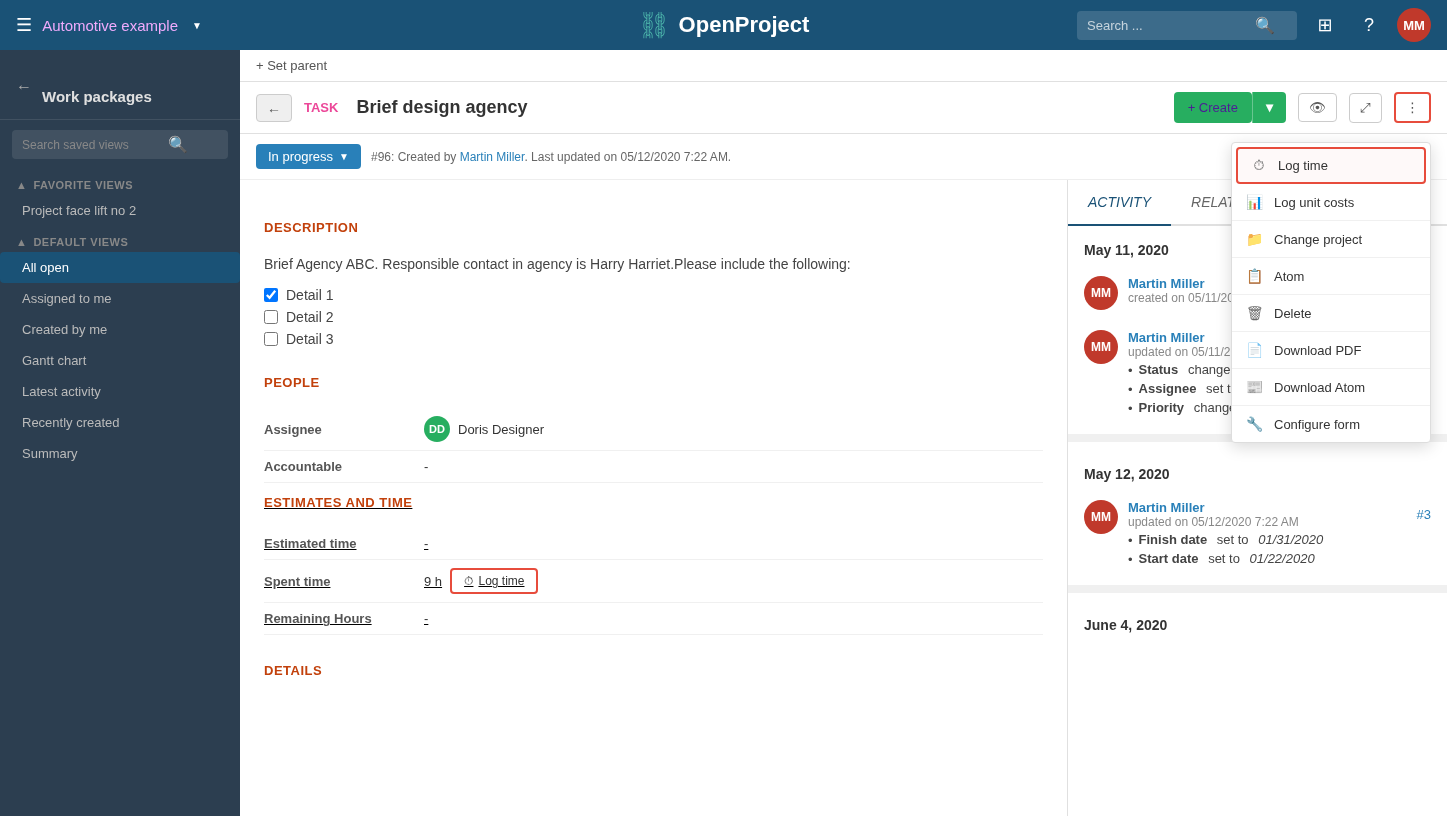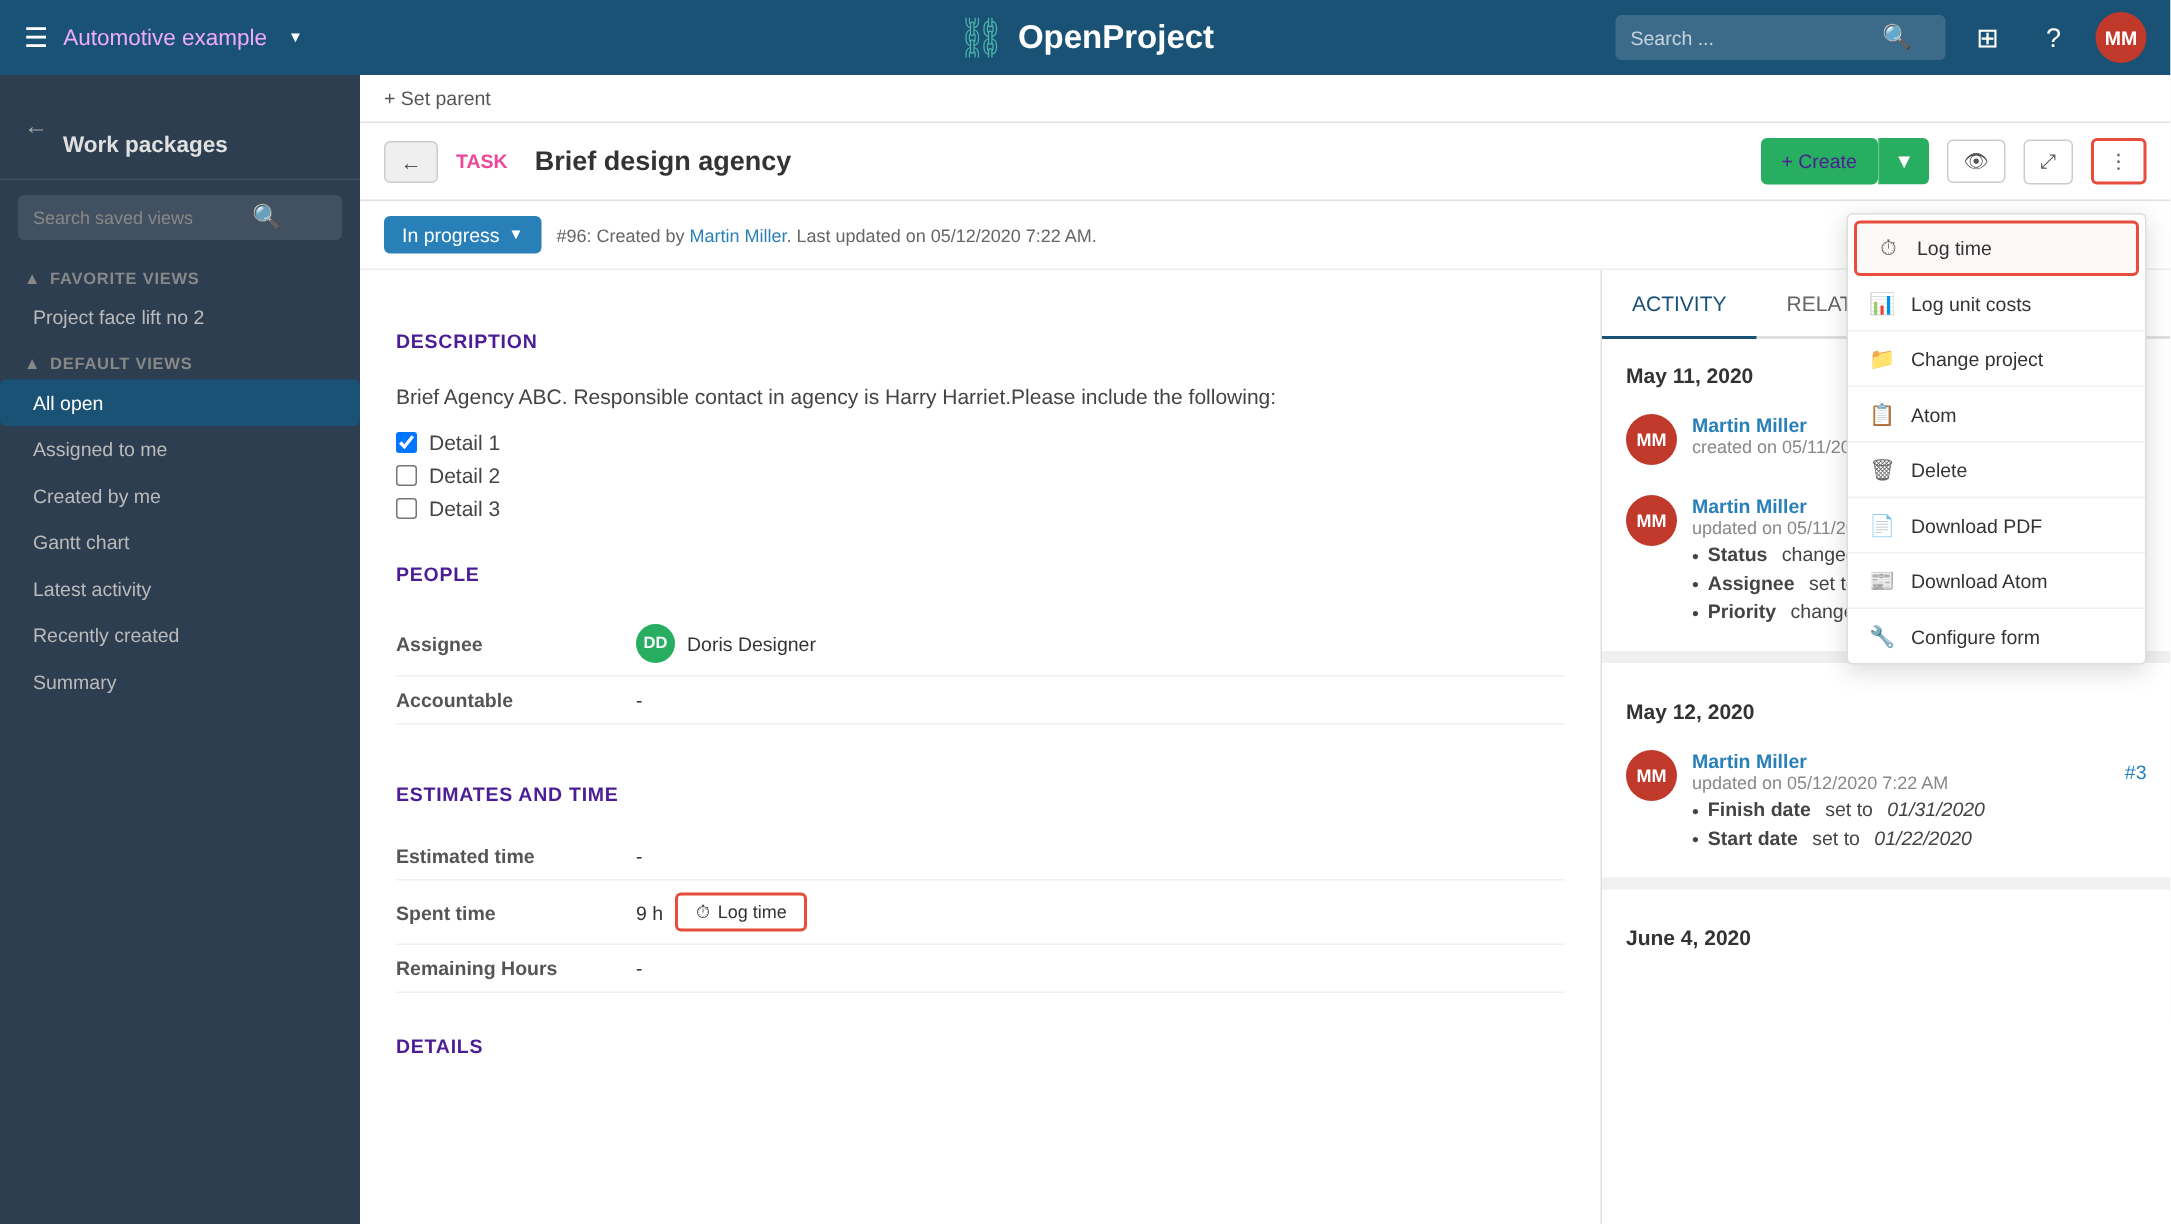--- a/index.html
+++ b/index.html
@@ -71,36 +71,36 @@
     .status-bar { display: flex; align-items: center; padding: 10px 16px; gap: 10px; border-bottom: 1px solid #eee; background: white; }
     .status-badge { background: #2980b9; color: white; padding: 5px 12px; border-radius: 4px; font-size: 13px; font-weight: 500; display: flex; align-items: center; gap: 6px; cursor: pointer; }
     .status-badge .arrow { font-size: 10px; }
     .task-meta { font-size: 12px; color: #666; }
     .task-meta a { color: #2980b9; text-decoration: none; }
 
     .two-pane { display: flex; flex: 1; overflow: hidden; }
     .left-pane { flex: 1; overflow-y: auto; padding: 20px 24px; }
     .right-pane { width: 380px; border-left: 1px solid #e0e0e0; overflow-y: auto; }
 
-    .section-title { font-size: 13px; font-weight: 700; color: #4c1d95; text-transform: uppercase; letter-spacing: 0.5px; margin-bottom: 12px; padding-bottom: 6px; }
+    .section-title { font-size: 13px; font-weight: 700; color: #c2410c; text-transform: uppercase; letter-spacing: 0.5px; margin-bottom: 12px; padding-bottom: 6px; }
     .description-text { font-size: 14px; color: #444; line-height: 1.6; margin-bottom: 12px; }
     .checklist { list-style: none; }
     .checklist li { display: flex; align-items: center; gap: 8px; font-size: 14px; color: #444; margin-bottom: 6px; }
     .checklist input[type=checkbox] { width: 14px; height: 14px; }
 
     .field-section { margin-top: 20px; }
     .field-row { display: flex; align-items: center; padding: 8px 0; border-bottom: 1px solid #f0f0f0; }
     .field-label { width: 160px; font-size: 13px; font-weight: 600; color: #555; }
     .field-value { font-size: 13px; color: #333; display: flex; align-items: center; gap: 8px; }
     .assignee-avatar { width: 26px; height: 26px; border-radius: 50%; background: #27ae60; color: white; display: flex; align-items: center; justify-content: center; font-size: 11px; font-weight: 600; }
     .log-time-btn { border: 2px solid #e74c3c; background: white; padding: 4px 12px; border-radius: 4px; font-size: 12px; color: #333; cursor: pointer; display: flex; align-items: center; gap: 5px; }
 
     
     .tabs { display: flex; border-bottom: 2px solid #e0e0e0; }
-    .tab { padding: 14px 20px; font-size: 14px; color: #666; cursor: pointer; border-bottom: 2px solid transparent; margin-bottom: -2px; font-weight: 500; }
+    .tab { padding: 14px 20px; font-size: 14px; color: #666; cursor: pointer; border-bottom: 2px solid transparent; margin-bottom: -2px; font-weight: 500; font-style: italic; }
     .tab.active { color: #1a5276; border-bottom-color: #1a5276; }
     .badge { background: #888; color: white; border-radius: 10px; padding: 1px 7px; font-size: 11px; margin-left: 4px; }
 
     .activity-date { font-size: 14px; font-weight: 600; color: #333; padding: 16px 16px 8px; }
     .activity-item { padding: 10px 16px; display: flex; gap: 10px; }
     .activity-avatar { width: 34px; height: 34px; border-radius: 50%; background: #c0392b; color: white; display: flex; align-items: center; justify-content: center; font-size: 12px; font-weight: 600; flex-shrink: 0; }
     .activity-content { flex: 1; }
     .activity-name { font-size: 13px; font-weight: 600; color: #2980b9; }
     .activity-time { font-size: 12px; color: #888; }
     .activity-bullet { display: flex; align-items: flex-start; gap: 6px; margin-top: 3px; font-size: 13px; color: #444; }
@@ -308,21 +308,21 @@
               <div class="assignee-avatar">DD</div>
               <span>Doris Designer</span>
             </div>
           </div>
           <div class="field-row">
             <div class="field-label">Accountable</div>
             <div class="field-value">-</div>
           </div>
         </div>
 
-        <div class="field-section" style="margin-top:39px;">
+        <div class="field-section" style="margin-top:12px;text-decoration:underline;">
           <div class="section-title">ESTIMATES AND TIME</div>
           <div class="field-row">
             <div class="field-label">Estimated time</div>
             <div class="field-value">-</div>
           </div>
           <div class="field-row">
             <div class="field-label">Spent time</div>
             <div class="field-value">
               <span>9 h</span>
               <button class="log-time-btn red-outline">

